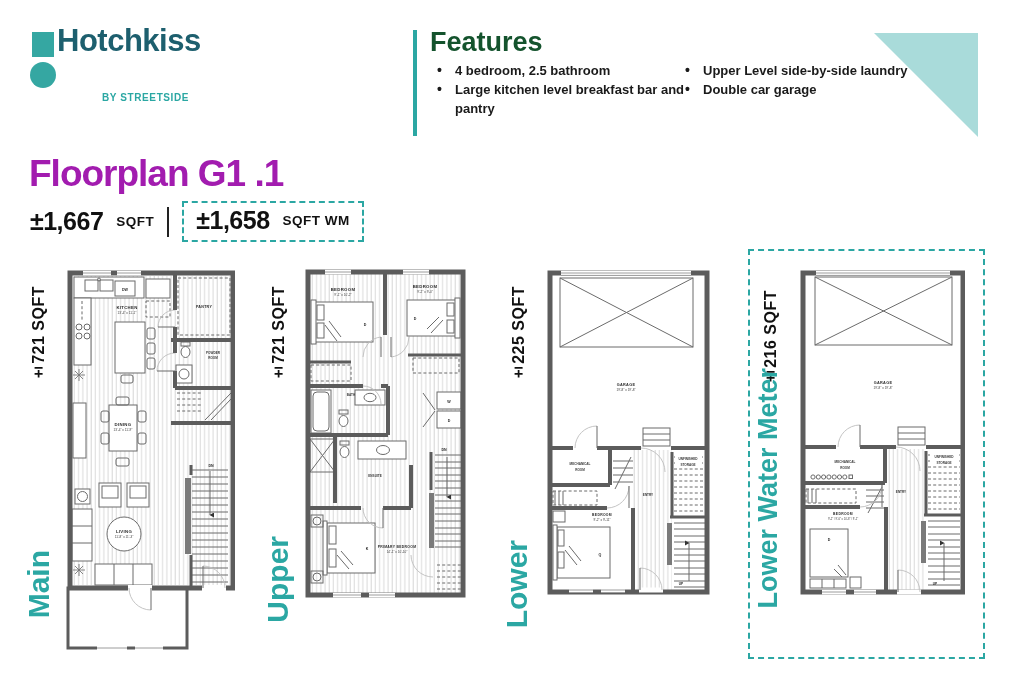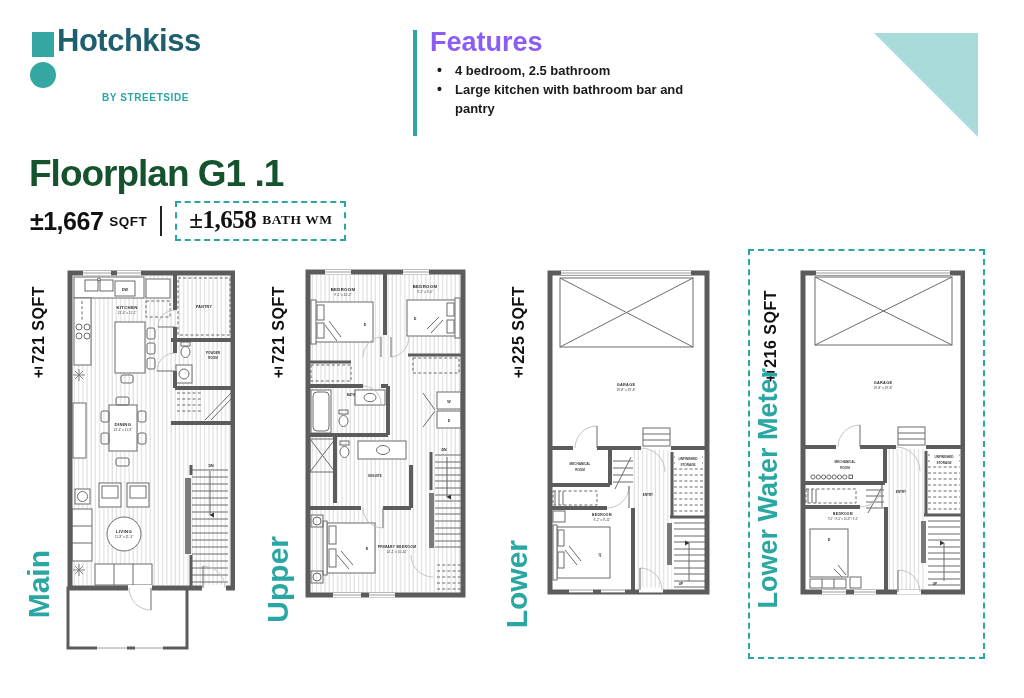--- a/index.html
+++ b/index.html
@@ -9,34 +9,34 @@
   }
   .abs{position:absolute;}
 
   
   .logo-square{left:32px;top:32px;width:22px;height:25px;background:#35a7a2;}
   .logo-circle{left:30px;top:62px;width:26px;height:26px;border-radius:50%;background:#35a7a2;}
   .logo-text{left:57px;top:26px;color:#1d5f6e;font-weight:bold;font-size:31px;line-height:30px;letter-spacing:-0.5px;}
   .logo-tagline{left:59px;top:92px;color:#2ba7a3;font-weight:bold;font-size:10px;letter-spacing:0.6px;margin-left:43px;}
 
   .features-divider{left:413px;top:30px;width:4px;height:106px;background:#2ba7a3;}
-  .features-title{left:430px;top:27px;font-size:27px;font-weight:bold;color:#8b5cf6;}
+  .features-title{left:430px;top:27px;font-size:27px;font-weight:bold;color:#14532d;}
   ul.features{position:absolute;margin:0;padding:0;list-style:none;}
   ul.features li{position:relative;padding-left:20px;font-size:13px;font-weight:bold;color:#1a1a1a;line-height:18.5px;margin-bottom:0.5px;}
   ul.features li::before{content:"\2022";position:absolute;left:2px;top:-1px;font-size:14px;}
   .features-col1{left:435px;top:62px;width:250px;}
   .features-col2{left:683px;top:62px;width:235px;}
 
   
-  .fp-title{left:29px;top:153px;font-size:37px;font-weight:bold;color:#14532d;letter-spacing:-1px;}
+  .fp-title{left:29px;top:153px;font-size:37px;font-weight:bold;color:#a21caf;letter-spacing:-1px;}
   .sqft-row{left:30px;top:201px;display:flex;align-items:center;justify-content:flex-end;}
   .sqft-big{font-size:25px;font-weight:bold;color:#111;letter-spacing:-0.5px;}
-  .sqft-unit{font-size:13.5px;font-weight:bold;color:#111;margin-left:6px;letter-spacing:0.5px;}
+  .sqft-unit{font-size:13.5px;font-weight:bold;color:#111;margin-left:13px;letter-spacing:0.5px;}
   .sqft-sep{width:2px;height:30px;background:#222;margin:0 13px;}
-  .wm-box{border:2px dashed #2ba7a3;padding:3px 12px 5px 12px;display:flex;align-items:center;font-family:Liberation Serif, serif;}
+  .wm-box{border:2px dashed #2ba7a3;padding:3px 12px 5px 12px;display:flex;align-items:center;}
 
   
   .vlabel{writing-mode:vertical-rl;transform:rotate(180deg);white-space:nowrap;}
   .v-sqft{font-size:16px;font-weight:bold;color:#111;letter-spacing:0.5px;}
   .v-level{font-size:30px;font-weight:bold;color:#2ba7a3;}
   .v-level-sm{font-size:27px;font-weight:bold;color:#2ba7a3;}
 
   
   .wm-plan-box{left:748px;top:249px;width:233px;height:406px;border:2px dashed #2ba7a3;}
 
@@ -63,37 +63,39 @@
 <div class="abs logo-circle"></div>
 <div class="abs logo-text">
   <div>Hotchkiss</div>
 </div>
 <div class="abs logo-tagline">BY STREETSIDE</div>
 
 <div class="abs features-divider"></div>
 <div class="abs features-title">Features</div>
 <ul class="features features-col1">
   <li>4 bedroom, 2.5 bathroom</li>
-  <li>Large kitchen with bathroom bar and pantry</li>
+  <li>Large kitchen level breakfast bar and pantry</li>
 </ul>
 <ul class="features features-col2">
+  <li>Upper Level side-by-side laundry</li>
+  <li>Double car garage</li>
 </ul>
 
 <svg class="abs" style="left:872px;top:33px;" width="108" height="106">
   <polygon points="2,0 106,0 106,104" fill="#a9dbda"></polygon>
 </svg>
 
 <div class="abs fp-title">Floorplan G1 .1</div>
 <div class="abs sqft-row">
   <span class="sqft-big">±1,667</span>
   <span class="sqft-unit">SQFT</span>
   <span class="sqft-sep"></span>
   <span class="wm-box">
     <span class="sqft-big">±1,658</span>
-    <span class="sqft-unit">BATH WM</span>
+    <span class="sqft-unit">SQFT WM</span>
   </span>
 </div>
 
 <div class="abs vlabel v-sqft" style="left:30px;top:286px;">±721 SQFT</div>
 <div class="abs vlabel v-level" style="left:22px;top:550px;">Main</div>
 <div class="abs vlabel v-sqft" style="left:270px;top:286px;">±721 SQFT</div>
 <div class="abs vlabel v-level" style="left:261px;top:536px;">Upper</div>
 <div class="abs vlabel v-sqft" style="left:510px;top:286px;">±225 SQFT</div>
 <div class="abs vlabel v-level" style="left:500px;top:540px;">Lower</div>
 <div class="abs vlabel v-sqft" style="left:762px;top:290px;">±216 SQFT</div>

